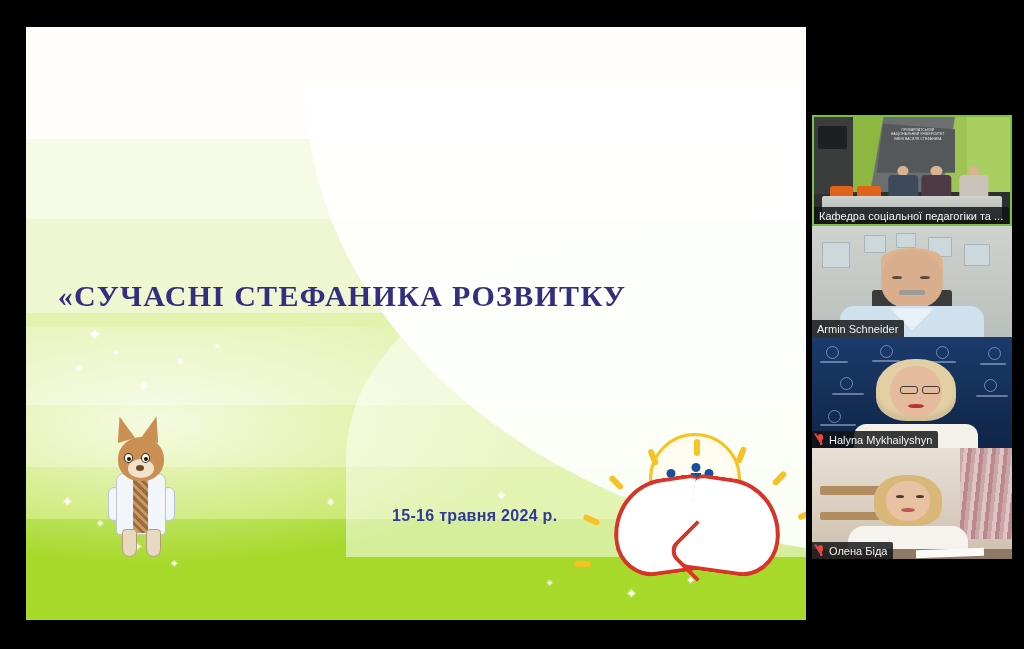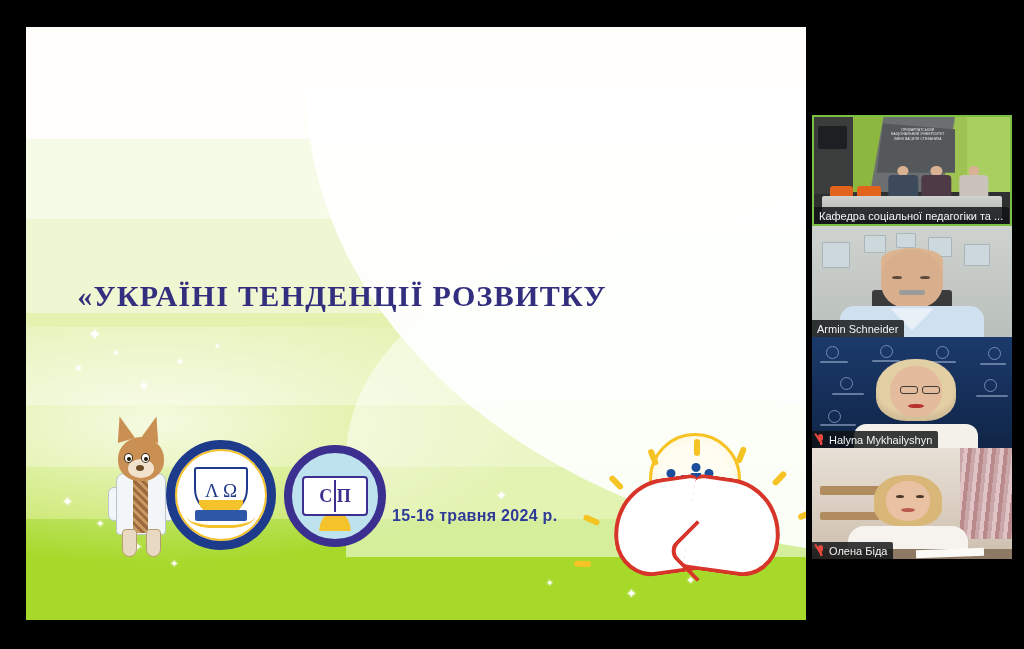--- a/index.html
+++ b/index.html
@@ -354,51 +354,42 @@
       <span class="star" style="left:300px; top:470px; font-size:11px;">✦</span>
       <span class="star" style="left:470px; top:462px; font-size:13px;">✦</span>
       <span class="star" style="left:556px; top:486px; font-size:10px;">✦</span>
       <span class="star" style="left:700px; top:516px; font-size:16px;">✦</span>
       <span class="star" style="left:660px; top:548px; font-size:11px;">✦</span>
       <span class="star" style="left:600px; top:560px; font-size:13px;">✦</span>
       <span class="star" style="left:520px; top:552px; font-size:9px;">✦</span>
 
 
       <div class="slide-title">
-        <div>«УКРАЇНІ ТЕНДЕНЦІЇ РОЗВИТКУ</div>
+        <div>«СУЧАСНІ СТЕФАНИКА РОЗВИТКУ</div>
       </div>
 
       <div class="slide-date">15-16 травня 2024 р.</div>
 
       <div class="mascot">
         <div class="m-arm l"></div>
           <div class="m-arm r"></div>
         <div class="m-shirt"></div>
         <div class="m-embroid"></div>
         <div class="m-ear l"></div>
           <div class="m-ear r"></div>
         <div class="m-head"></div>
         <div class="m-snout"></div>
         <div class="m-eye l"></div>
           <div class="m-eye r"></div>
         <div class="m-nose"></div>
         <div class="m-leg l"></div>
           <div class="m-leg r"></div>
       </div>
 
-      <div class="emblem em1">
-        <div class="em1-shield">Λ Ω</div>
-        <div class="em1-wreath"></div>
-        <div class="em1-ribbon"></div>
-      </div>
-
-      <div class="emblem em2">
-        <div class="em2-rays"></div>
-        <div class="em2-book">С П</div>
-      </div>
+
 
       <div class="swlogo">
         <div class="sw-sun"></div>
         <div class="sw-ray" style="transform:rotate(0deg)   translate(-50%,-63px)"></div>
         <div class="sw-ray" style="transform:rotate(22deg)  translate(-50%,-63px)"></div>
         <div class="sw-ray" style="transform:rotate(44deg)  translate(-50%,-63px)"></div>
         <div class="sw-ray" style="transform:rotate(66deg)  translate(-50%,-63px)"></div>
 
         <div class="sw-ray" style="transform:rotate(-22deg) translate(-50%,-63px)"></div>
         <div class="sw-ray" style="transform:rotate(-44deg) translate(-50%,-63px)"></div>

